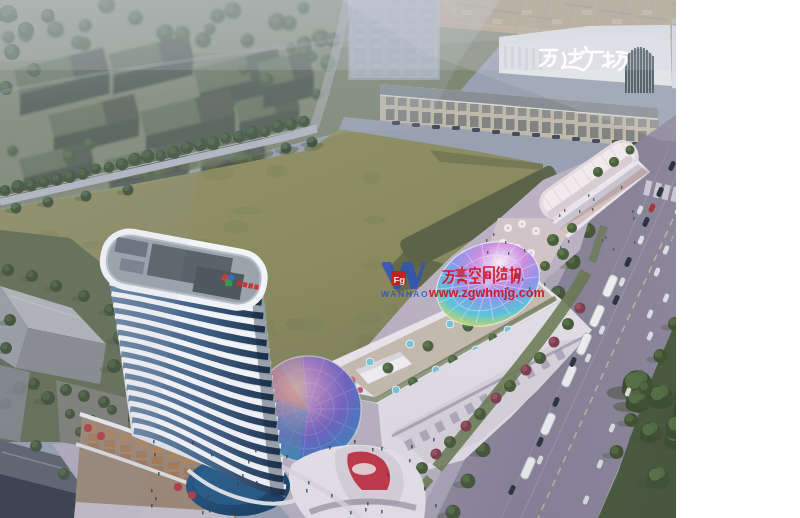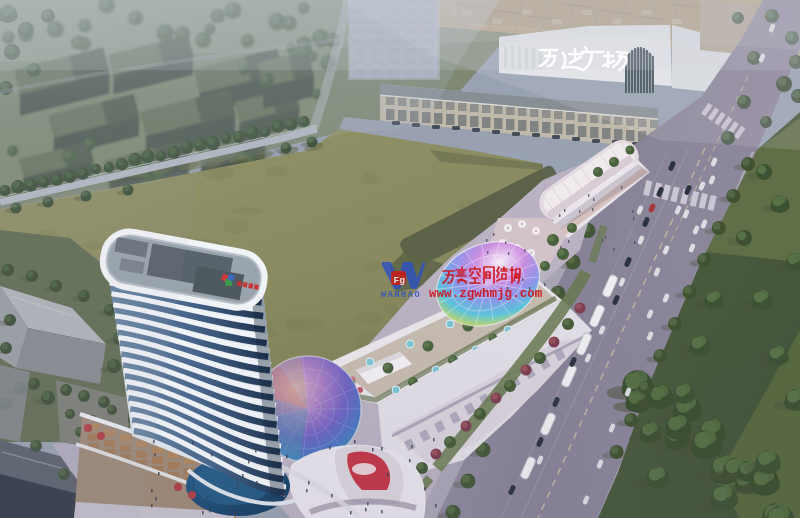--- a/index.html
+++ b/index.html
@@ -1,14 +1,14 @@
 <!DOCTYPE html>
 <html><head><meta charset="utf-8"><style>
 html,body{margin:0;padding:0;}
-#c{width:800px;height:518px;overflow:hidden;font-family:Liberation Mono, monospace;}
+#c{width:676px;height:518px;overflow:hidden;font-family:Liberation Sans, sans-serif;}
 </style></head><body>
 <div id="c">
 <svg width="800" height="518" viewBox="0 0 800 518" xmlns="http://www.w3.org/2000/svg">
 <defs>
 <linearGradient id="hazeTL" x1="0" y1="0" x2="0.22" y2="1">
  <stop offset="0" stop-color="#c6cedb" stop-opacity="0.48"></stop>
  <stop offset="0.5" stop-color="#b8c2d0" stop-opacity="0.20"></stop>
  <stop offset="1" stop-color="#aab4c4" stop-opacity="0.10"></stop>
 </linearGradient>
 <linearGradient id="fieldG" x1="0" y1="0" x2="0.7" y2="1">

